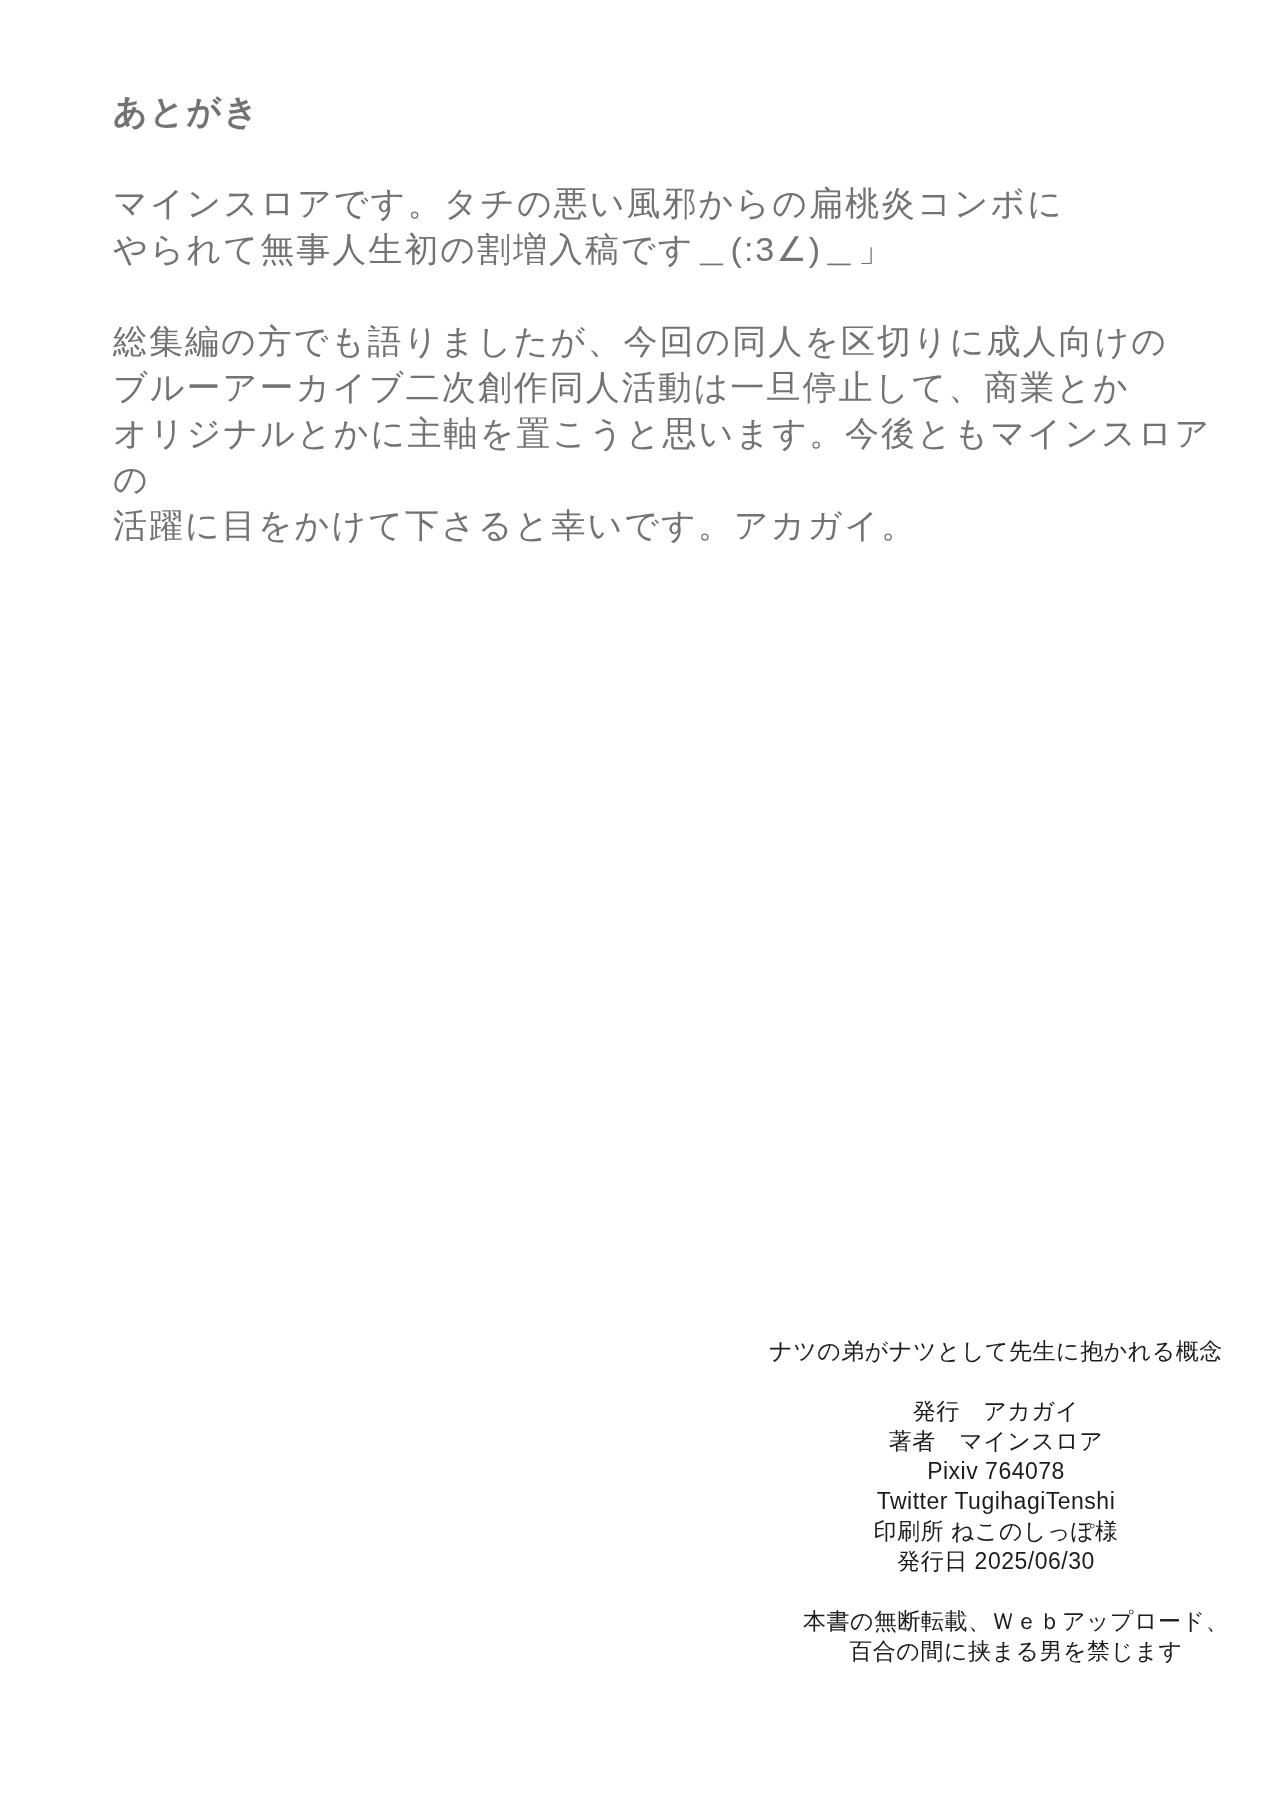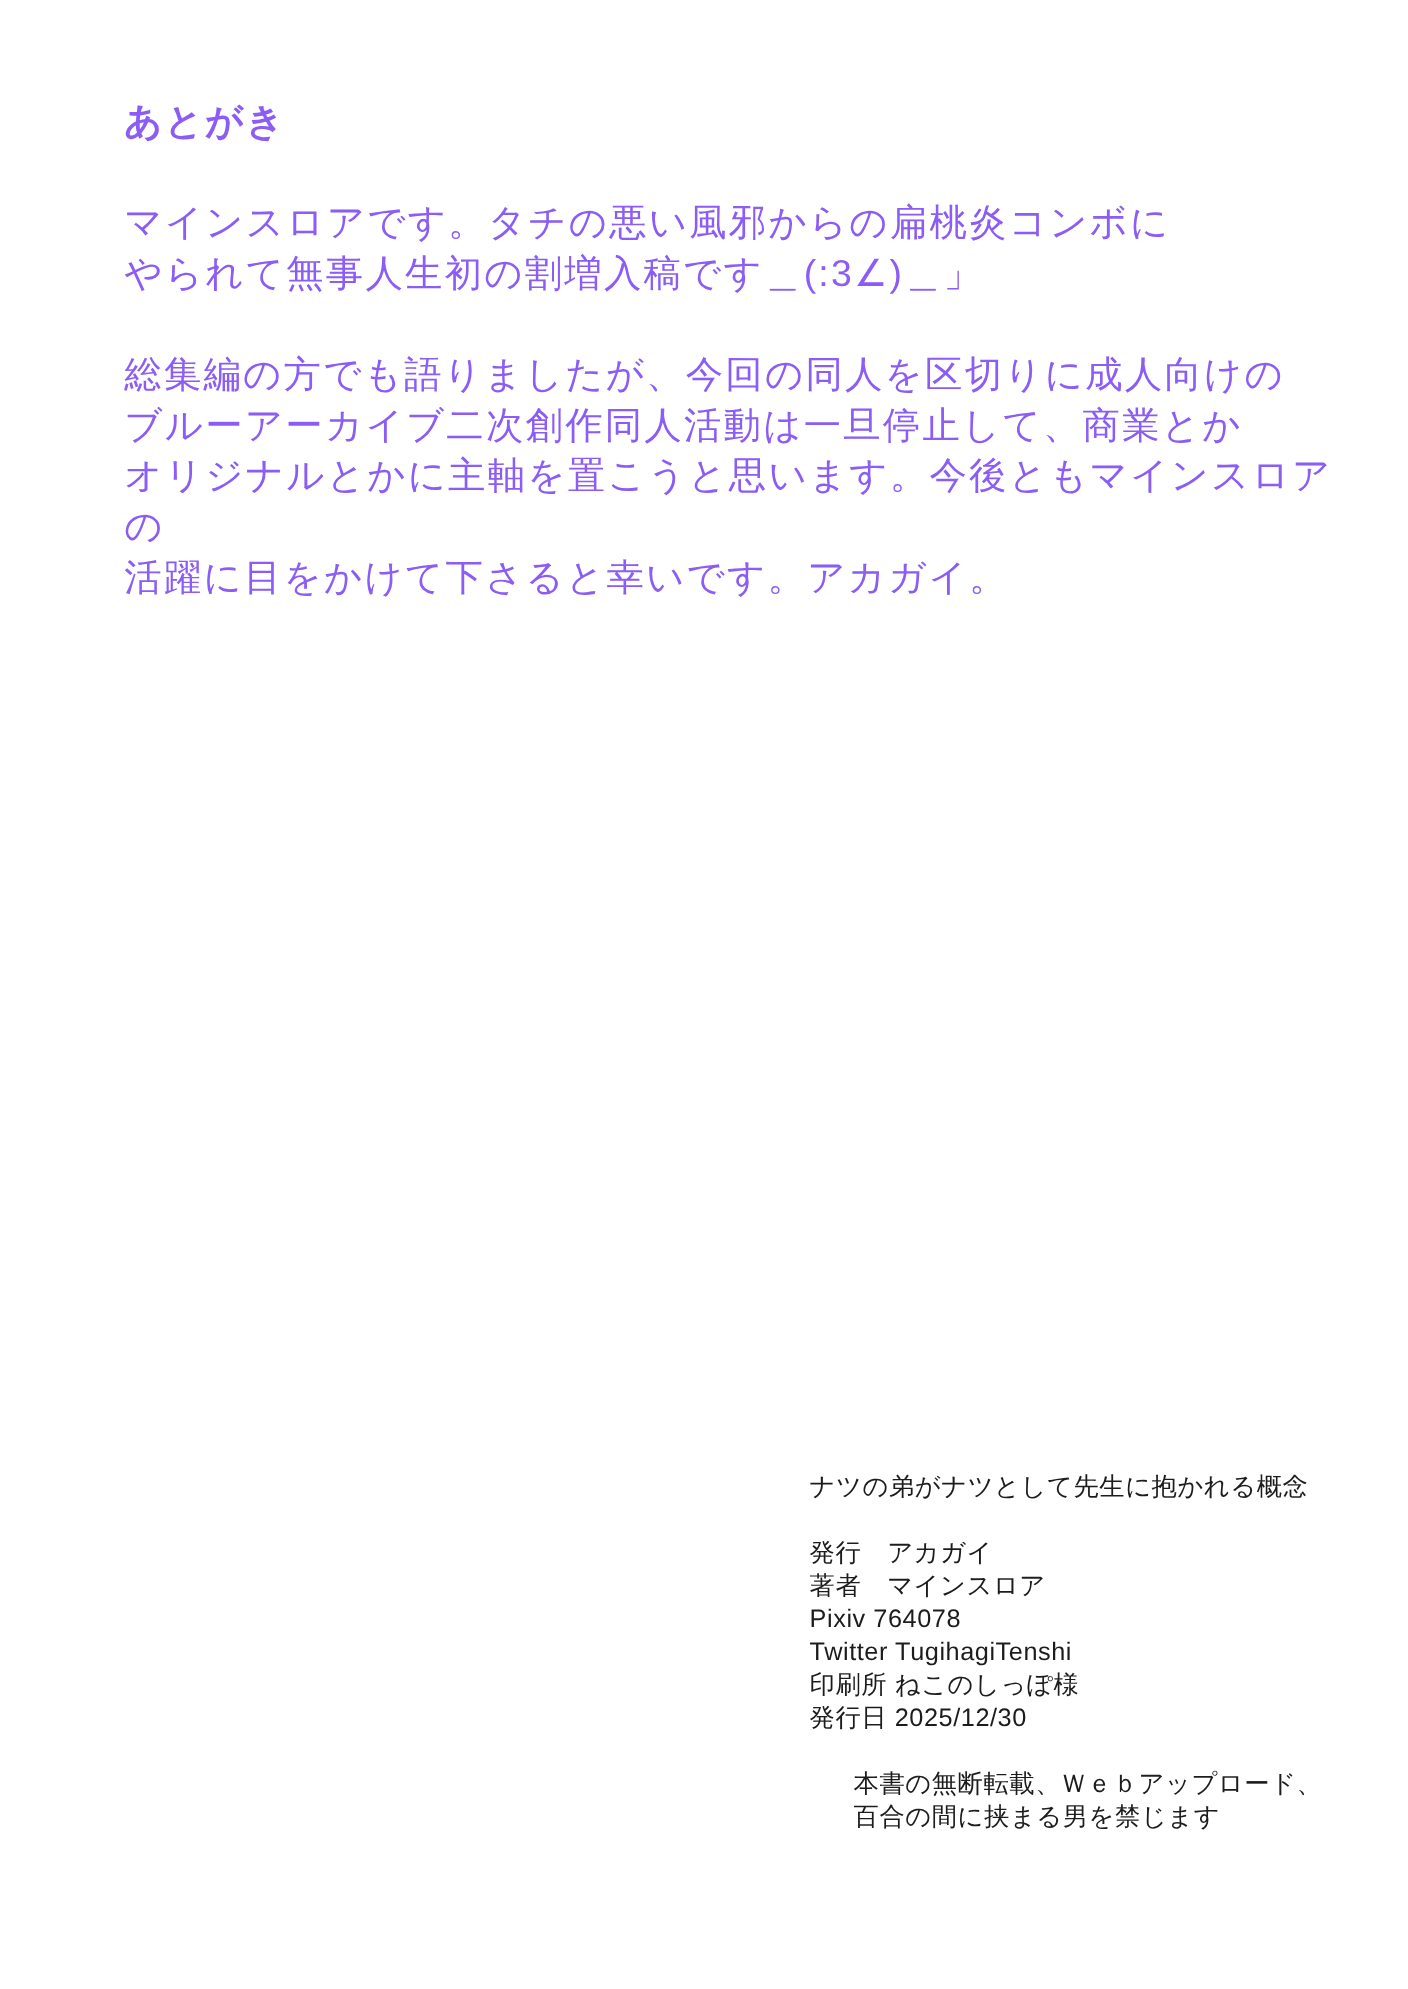--- a/index.html
+++ b/index.html
@@ -13,21 +13,21 @@
     height: 1808px;
     background: #ffffff;
     overflow: hidden;
     font-family: "Liberation Sans", "DejaVu Sans", sans-serif;
   }
   .afterword {
     position: absolute;
     left: 113px;
     top: 88px;
     width: 1100px;
-    color: #8b5cf6;
+    color: #737373;
     font-size: 34px;
     line-height: 46px;
     letter-spacing: 2px;
   }
   .afterword h1 {
     font-size: 34px;
     font-weight: 600;
     margin: 0 0 46px 0;
     line-height: 46px;
   }
@@ -41,20 +41,21 @@
     top: 1336px;
     width: 520px;
     color: #1c1c1c;
     font-size: 23px;
     line-height: 30px;
     letter-spacing: 0.5px;
   }
   .colophon p {
     margin: 0 0 30px 0;
     white-space: pre-line;
+    text-align: center;
   }
   .colophon p:last-child {
     margin-bottom: 0;
     margin-left: 40px;
   }
 </style>
 </head>
 <body>
 
 <div class="page">
@@ -69,18 +70,18 @@
 活躍に目をかけて下さると幸いです。アカガイ。</p>
   </div>
 
   <div class="colophon">
     <p>ナツの弟がナツとして先生に抱かれる概念</p>
     <p>発行　アカガイ
 著者　マインスロア
 Pixiv 764078
 Twitter TugihagiTenshi
 印刷所 ねこのしっぽ様
-発行日 2025/12/30</p>
+発行日 2025/06/30</p>
     <p>本書の無断転載、Ｗｅｂアップロード、
 百合の間に挟まる男を禁じます</p>
   </div>
 
 </div>
 
 </body></html>

